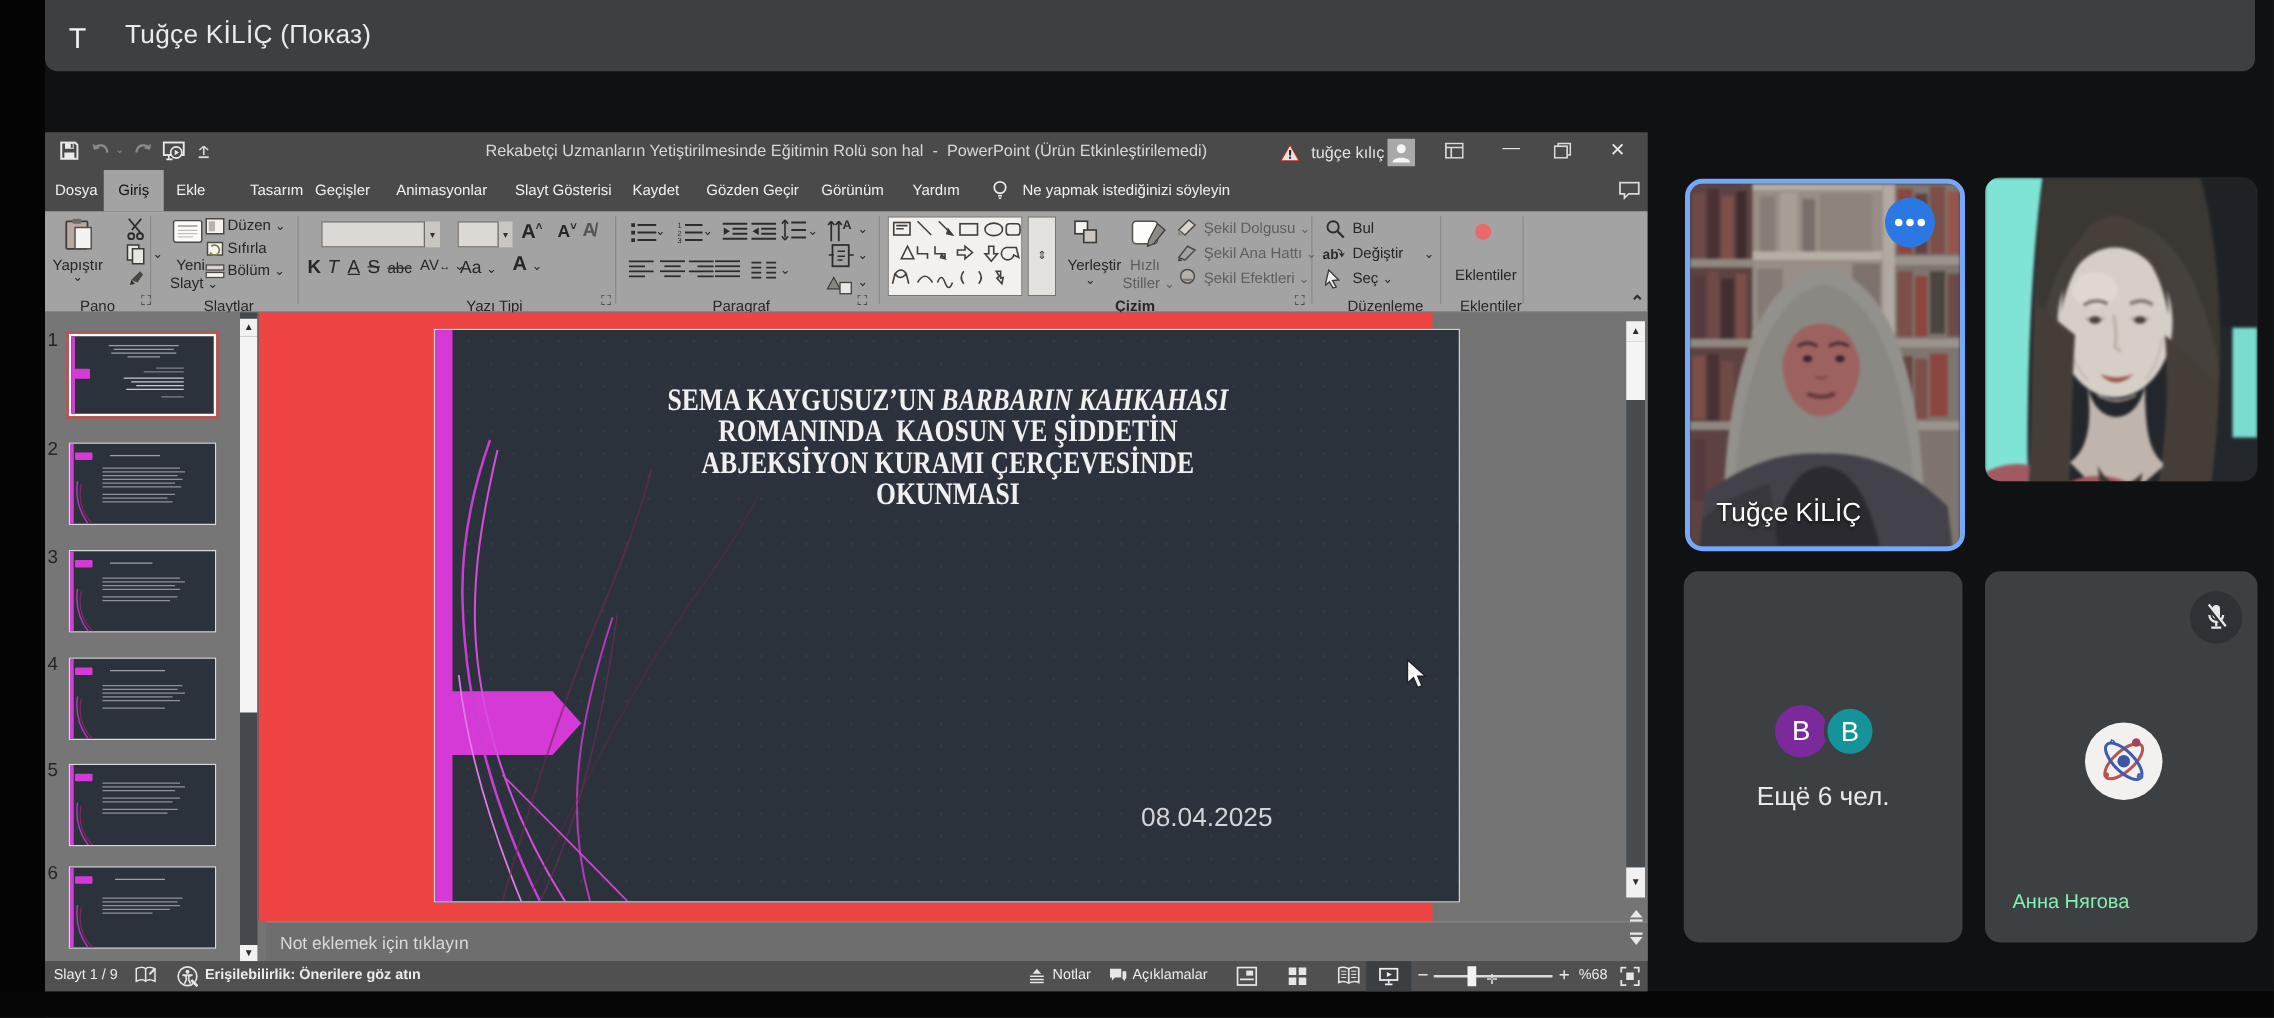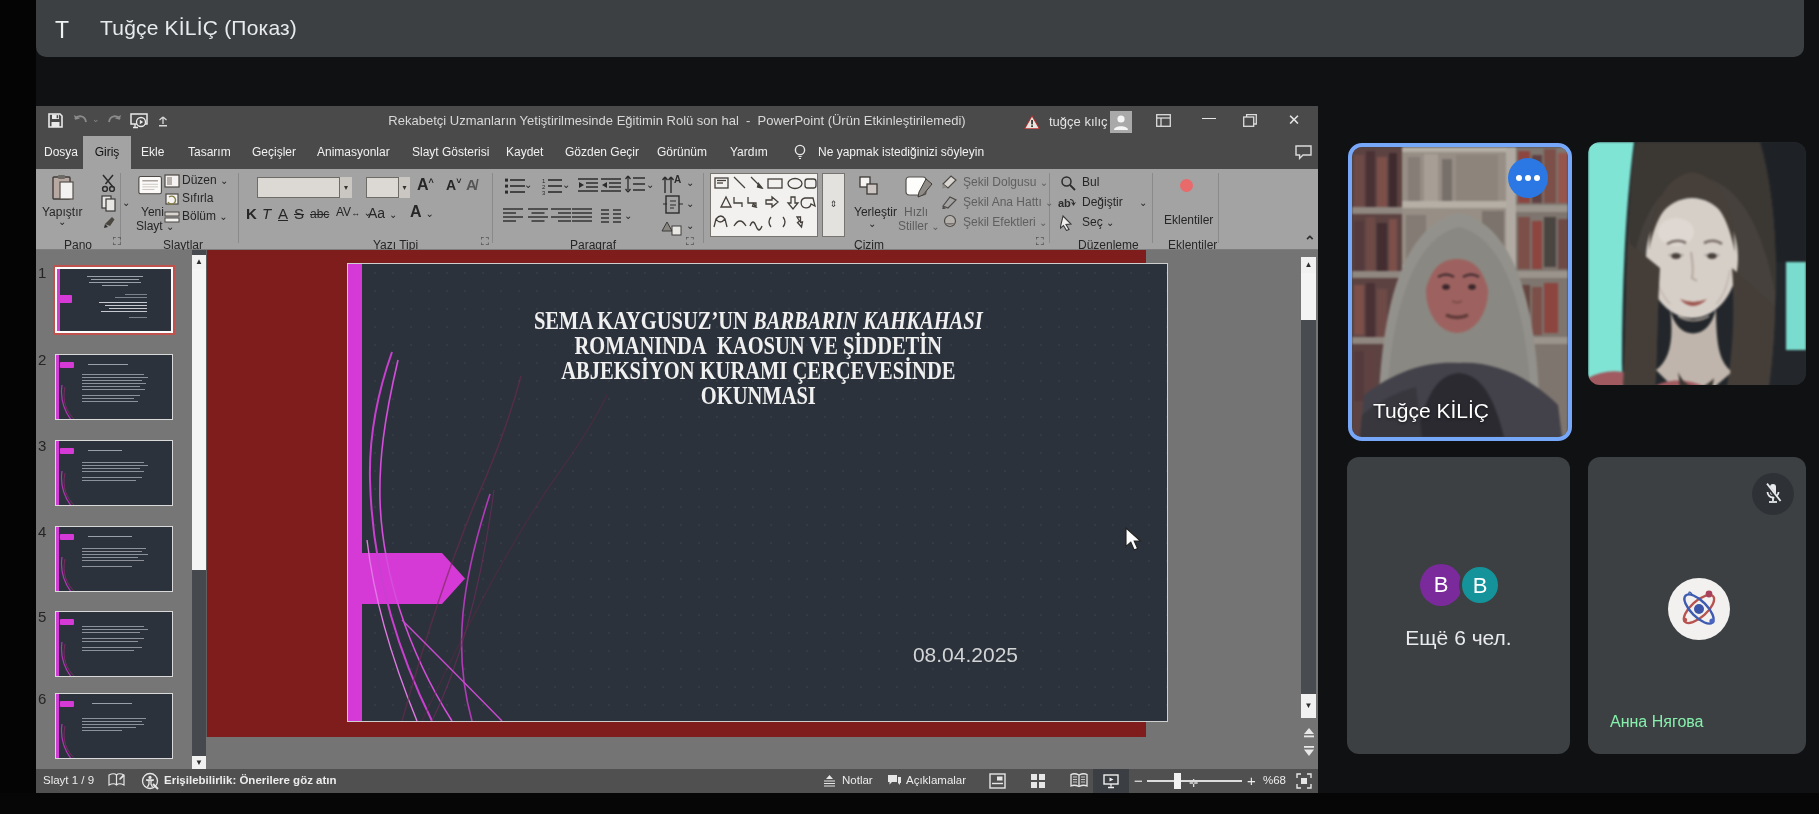--- a/index.html
+++ b/index.html
@@ -81,21 +81,21 @@
         <path d="M3.6 3 V0.7 H13.3 V10 H10.7" fill="none" stroke="#dcdcdc" stroke-width="1.3"></path>
       </svg>
     <div class="abs" style="left:1248px;top:5px;width:20px;height:20px;color:#e6e6e6;font-size:15px;text-align:center;">✕</div>
   </div>
 
   <div class="abs" style="left:0;top:30px;width:1282px;height:33px;background:#4a4a4a;color:#f1f1f1;font-size:12px;">
     <div class="abs" style="left:47px;top:0;height:33px;width:48px;background:#a3a3a3;"></div>
     <div class="abs" style="left:0px;top:9px;width:50px;text-align:center;">Dosya</div>
     <div class="abs" style="left:47px;top:9px;width:48px;text-align:center;color:#111;">Giriş</div>
     <div class="abs" style="left:105px;top:9px;">Ekle</div>
-    <div class="abs" style="left:152px;top:9px;text-align:center;">Tasarım</div>
+    <div class="abs" style="left:164px;top:9px;text-align:center;">Tasarım</div>
     <div class="abs" style="left:216px;top:9px;">Geçişler</div>
     <div class="abs" style="left:281px;top:9px;">Animasyonlar</div>
     <div class="abs" style="left:376px;top:9px;">Slayt Gösterisi</div>
     <div class="abs" style="left:470px;top:9px;">Kaydet</div>
     <div class="abs" style="left:529px;top:9px;">Gözden Geçir</div>
     <div class="abs" style="left:621px;top:9px;">Görünüm</div>
     <div class="abs" style="left:694px;top:9px;">Yardım</div>
     <svg class="abs" style="left:757px;top:8px;" width="14" height="17" viewBox="0 0 14 17">
         <circle cx="7" cy="6" r="4.6" fill="none" stroke="#e8e8e8" stroke-width="1.4"></circle>
         <path d="M5.4 10.5 h3.2 M5.4 12.5 h3.2 M6 14.5 h2" stroke="#e8e8e8" stroke-width="1.2"></path>
@@ -346,21 +346,21 @@
     <svg class="abs" style="left:905px;top:25px;" width="18" height="15" viewBox="0 0 18 15">
         <path d="M2 12 L9 3 l6 3 -8 8 z" fill="none" stroke="#4e4a46" stroke-width="1.2"></path>
         <path d="M2 12 l-1 3.5 4-1" fill="#4e4a46"></path>
       </svg>
     <div class="abs" style="left:927px;top:26px;color:#5f5f5f;">Şekil Ana Hattı <span style="font-size:10px;">⌄</span></div>
     <svg class="abs" style="left:905px;top:45px;" width="18" height="15" viewBox="0 0 18 15">
         <circle cx="9" cy="7" r="5.5" fill="#b4b0ab" stroke="#4e4a46" stroke-width="1.2"></circle>
         <path d="M4 9 a5.5 3 0 0 0 10 0" fill="#787470"></path>
       </svg>
     <div class="abs" style="left:927px;top:46px;color:#5f5f5f;">Şekil Efektleri <span style="font-size:10px;">⌄</span></div>
-    <div class="abs" style="left:818px;top:69px;">Çizim</div>
+    <div class="abs" style="left:856px;top:69px;font-weight:bold;">Çizim</div>
     <div class="abs" style="left:1000px;top:66px;font-size:11px;color:#333;">⛶</div>
     
     <svg class="abs" style="left:1024px;top:6px;" width="16" height="16" viewBox="0 0 16 16">
         <circle cx="6.5" cy="6.5" r="4.5" fill="none" stroke="#2c2c2c" stroke-width="1.5"></circle>
         <line x1="10" y1="10" x2="15" y2="15" stroke="#2c2c2c" stroke-width="1.8"></line>
       </svg>
     <div class="abs" style="left:1046px;top:6px;">Bul</div>
     <svg class="abs" style="left:1022px;top:26px;" width="18" height="16" viewBox="0 0 18 16">
         <text x="0" y="12" font-size="11" font-weight="bold" fill="#2c2c2c" font-family="Liberation Sans">ab</text>
         <path d="M12 4 a4 4 0 0 1 4 4 l2-1 -2.5 4 -2.5-4 2 1 a3 3 0 0 0 -3-3 z" fill="#2c2c2c"></path>
@@ -482,21 +482,21 @@
           </svg>
       </div>
     </div>
 
     <div class="abs" style="left:156px;top:0;width:14px;height:519px;background:#45484c;">
       <div class="abs" style="left:0;top:5px;width:14px;height:14px;background:#f1f1f1;color:#2c2c2c;font-size:8px;text-align:center;line-height:14px;">▲</div>
       <div class="abs" style="left:0;top:19px;width:14px;height:301px;background:#f4f4f4;"></div>
       <div class="abs" style="left:0;top:506px;width:14px;height:13px;background:#f1f1f1;color:#2c2c2c;font-size:8px;text-align:center;line-height:13px;">▼</div>
     </div>
 
-    <div class="abs" id="canvas" style="left:170px;top:0;width:940px;height:487px;background:#7f1d1d;border-left:1px solid #606060;">
+    <div class="abs" id="canvas" style="left:170px;top:0;width:940px;height:487px;background:#ef4444;border-left:1px solid #606060;">
       <div class="abs" style="left:140px;top:13px;width:821px;height:459px;background:#2c323b;border:1px solid #cfcfcf;background-image:radial-gradient(circle, rgba(200,205,215,.055) 1px, transparent 1.2px);background-size:18px 18px;">
         <svg class="abs" style="left:0;top:0;" width="819" height="457" viewBox="0 0 819 457">
           <rect x="0" y="0" width="14" height="457" fill="#d63ad6"></rect>
           <path d="M8 289 H94 L117 314.5 L94 340 H8 Z" fill="#d63ad6"></path>
           <g fill="none">
             <path d="M84 457 C44 376 24 296 22 216 C21 176 27 136 44 88" stroke="#c93fd0" stroke-width="2"></path>
             <path d="M104 457 C59 386 34 306 32 236 C31 196 36 156 50 96" stroke="#d54ddb" stroke-width="1.6"></path>
             <path d="M69 457 C44 396 26 336 19 276" stroke="#e07ae4" stroke-width="1.4"></path>
             <path d="M124 457 C104 386 114 316 142 230" stroke="#b13ab8" stroke-width="1.6"></path>
             <path d="M54 457 C70 400 100 300 135 220 C150 185 163 150 173 112" stroke="#6e2a50" stroke-width="1.5" opacity="0.6"></path>
@@ -520,20 +520,23 @@
       <div class="abs" style="left:1px;top:444px;width:15px;height:24px;background:#f1f1f1;color:#2c2c2c;font-size:8px;text-align:center;line-height:24px;">▼</div>
       <svg class="abs" style="left:3px;top:477px;" width="12" height="30" viewBox="0 0 12 30">
           <path d="M6 1 L11 7 H1 Z" fill="#e8e8e8"></path>
           <rect x="1" y="8.5" width="10" height="1.8" fill="#e8e8e8"></rect>
           <rect x="1" y="19" width="10" height="1.8" fill="#e8e8e8"></rect>
           <path d="M6 29 L1 22.5 H11 Z" fill="#e8e8e8"></path>
         </svg>
     </div>
   </div>
 
+  <div class="abs" style="left:177px;top:631px;width:1105px;height:32px;background:#6e6e6e;border-top:1px solid #8a8a8a;">
+    <div class="abs" style="left:11px;top:8px;color:#d9d9d9;font-size:14px;">Not eklemek için tıklayın</div>
+  </div>
 
   <div class="abs" style="left:0;top:663px;width:1282px;height:24px;background:#505050;color:#ececec;font-size:11.5px;">
     <div class="abs" style="left:7px;top:5px;">Slayt 1 / 9</div>
     <svg class="abs" style="left:72px;top:4px;" width="17" height="15" viewBox="0 0 17 15">
         <path d="M1 2 C4 0.5 7 0.5 8.5 2 C10 0.5 13 0.5 16 2 V12 C13 10.5 10 10.5 8.5 12 C7 10.5 4 10.5 1 12 Z" fill="none" stroke="#e6e6e6" stroke-width="1.2"></path>
         <line x1="8.5" y1="2" x2="8.5" y2="12" stroke="#e6e6e6" stroke-width="1.2"></line>
         <path d="M11 6 l4-4.5 1.5 1.5 -4.5 4 z" fill="#e6e6e6"></path>
       </svg>
     <svg class="abs" style="left:105px;top:3px;" width="18" height="18" viewBox="0 0 18 18">
         <circle cx="9" cy="9" r="7.5" fill="none" stroke="#e6e6e6" stroke-width="1.3"></circle>

